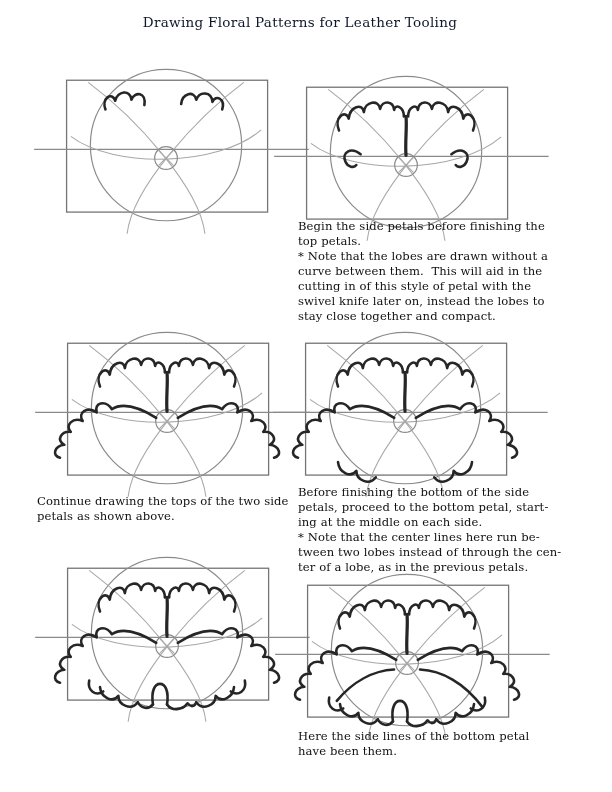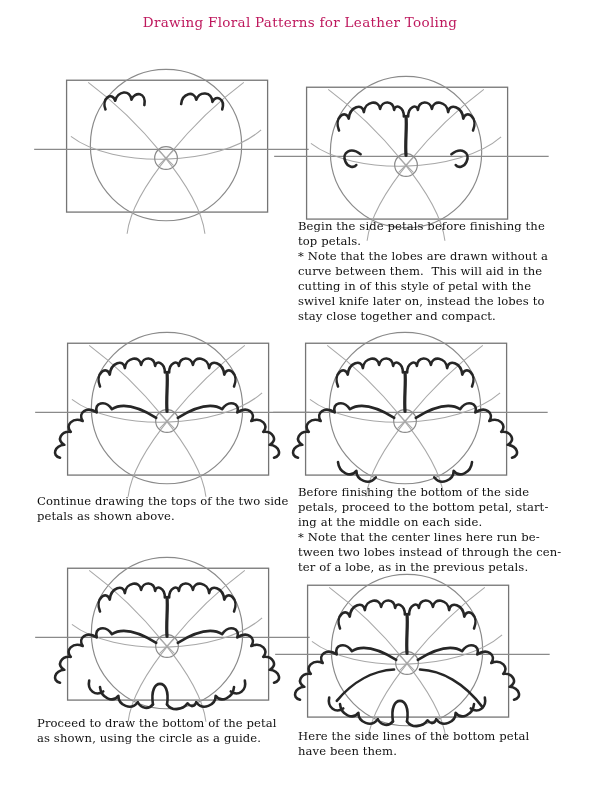--- a/index.html
+++ b/index.html
@@ -6,21 +6,21 @@
   body{
     width:612px;height:792px;position:relative;overflow:hidden;
     background:var(--paper,#ffffff);
     font-family:"DejaVu Serif","Liberation Serif",serif;
     color:var(--text,#111111);
   }
   .page{position:absolute;inset:0;}
   .title{
     position:absolute;top:14px;left:0;width:600px;margin:0;
     text-align:center;font-size:13.5px;font-weight:normal;
-    letter-spacing:.3px;color:#be185d;
+    letter-spacing:.3px;color:#0f172a;
   }
   .fig{position:absolute;margin:0;width:281px;height:184px;}
   .fsvg{width:281px;height:184px;display:block;}
   .cap{
     position:absolute;font-size:11.6px;line-height:15px;
     white-space:pre-wrap;color:#101010;letter-spacing:.1px;
   }
   
   .ink{stroke:var(--ink,#262626);stroke-width:2.4;fill:none;
        stroke-linecap:round;stroke-linejoin:round;}
@@ -148,19 +148,17 @@
   <div class="cap" style="left:298px;top:485px;width:288px">Before finishing the bottom of the side
 petals, proceed to the bottom petal, start-
 ing at the middle on each side.
 * Note that the center lines here run be-
 tween two lobes instead of through the cen-
 ter of a lobe, as in the previous petals.</div>
 
   <div class="cap" style="left:37px;top:494px;width:280px">Continue drawing the tops of the two side
 petals as shown above.</div>
 
-  <div class="cap" style="left:37px;top:716px;width:280px">Proceed to draw the bottom of the petal
-as shown, using the circle as a guide.</div>
 
   <div class="cap" style="left:298px;top:729px;width:288px">Here the side lines of the bottom petal
 have been them.</div>
 
 </main>
 
 </body></html>

